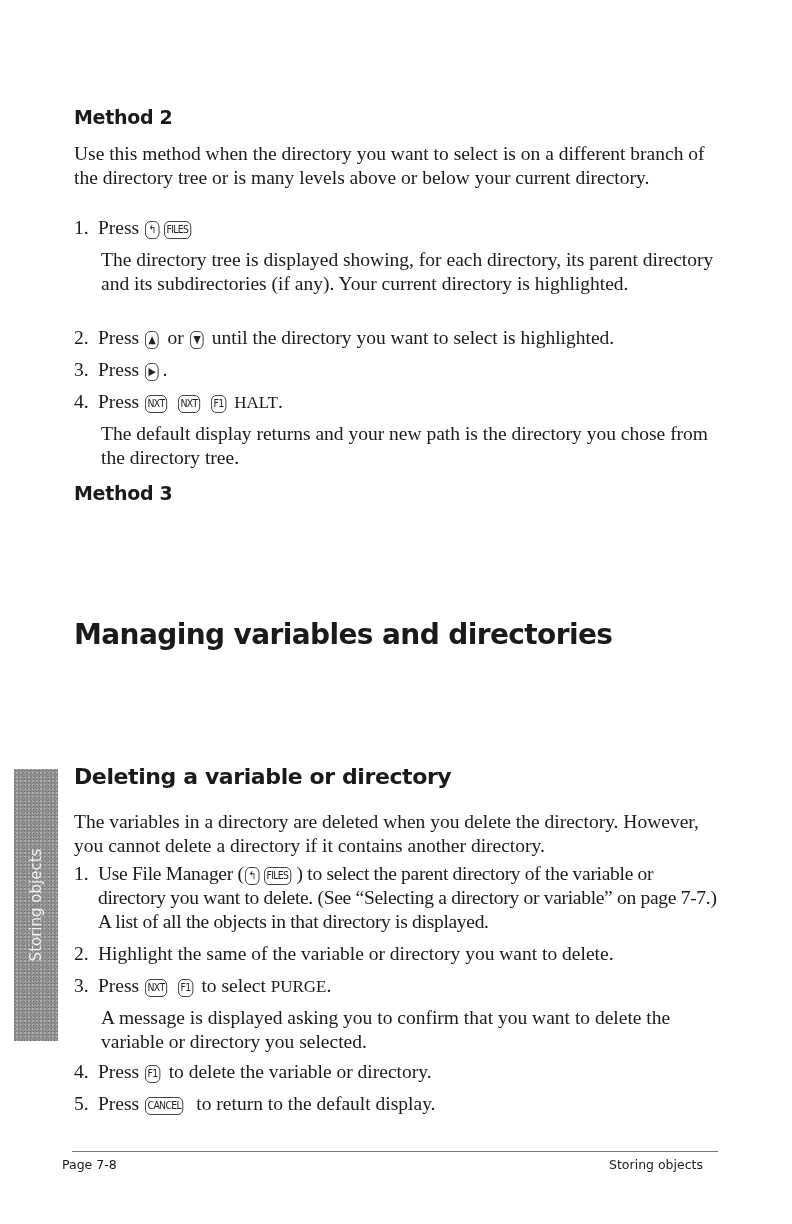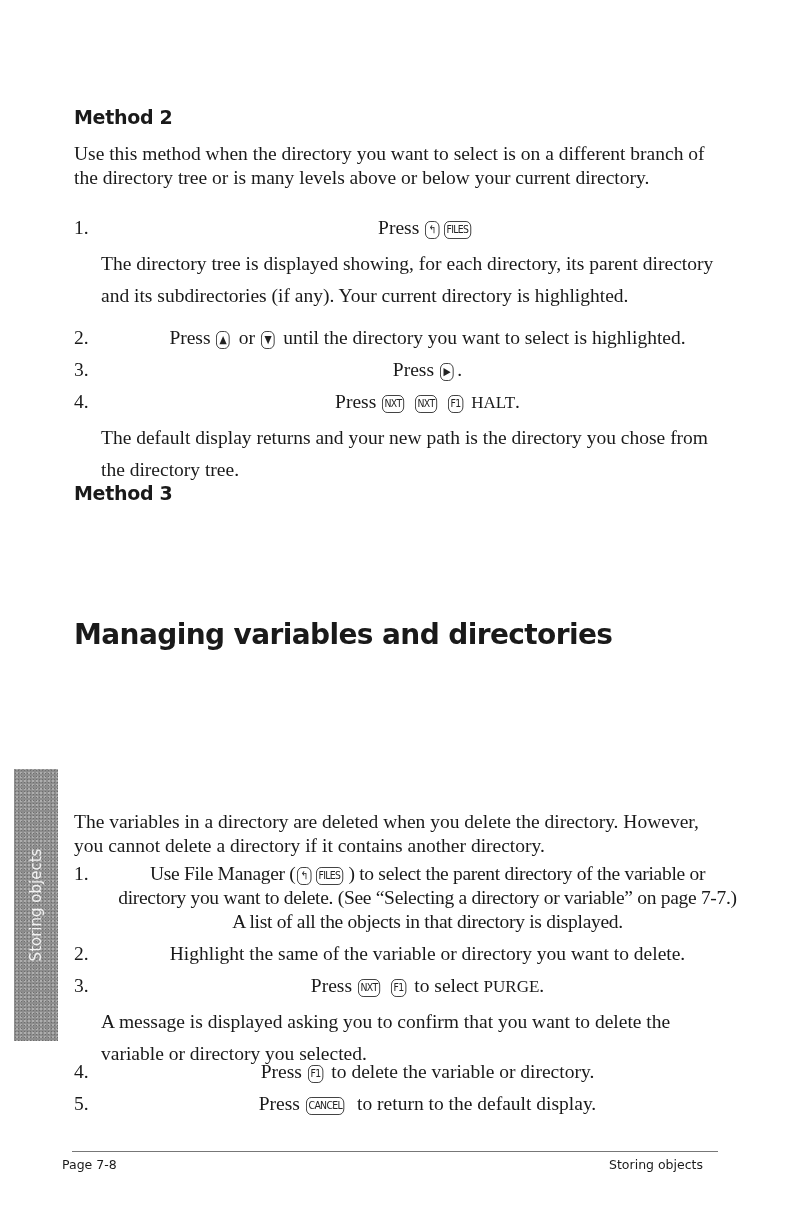--- a/index.html
+++ b/index.html
@@ -4,22 +4,22 @@
 <style>
   html, body { margin: 0; padding: 0; background: #ffffff; }
   body { width: 792px; height: 1224px; position: relative; overflow: hidden; color: #1a1a1a; }
   .page { position: absolute; left: 0; top: 0; width: 779px; height: 1224px; }
   .h3 { position: absolute; left: 74px; font-family: "DejaVu Sans", sans-serif; font-weight: bold; font-size: 19px; letter-spacing: -0.3px; color: #1a1a1a; margin: 0; }
   .h2 { position: absolute; left: 74px; font-family: "DejaVu Sans", sans-serif; font-weight: bold; font-size: 28px; letter-spacing: -0.6px; color: #1a1a1a; margin: 0; }
   .h2b { position: absolute; left: 74px; font-family: "DejaVu Sans", sans-serif; font-weight: bold; font-size: 22px; letter-spacing: -0.4px; color: #1a1a1a; margin: 0; }
   .para { position: absolute; left: 74px; width: 650px; font-family: "Liberation Serif", "DejaVu Serif", serif; font-size: 19.5px; line-height: 24px; color: #1a1a1a; margin: 0; }
   .step { position: absolute; left: 74px; width: 650px; font-family: "Liberation Serif", serif; font-size: 19.5px; line-height: 24px; color: #1a1a1a; }
   .step .num { position: absolute; left: 0; top: 0; }
-  .step .body { position: absolute; left: 41px; width: 625px; text-align: center; }
-  .sub { position: absolute; left: 101px; width: 620px; font-family: "Liberation Serif", serif; font-size: 19.5px; line-height: 32px; color: #1a1a1a; margin: 0; }
+  .step .body { position: absolute; left: 24px; width: 625px; }
+  .sub { position: absolute; left: 101px; width: 620px; font-family: "Liberation Serif", serif; font-size: 19.5px; line-height: 24px; color: #1a1a1a; margin: 0; }
   .key { display: inline-block; border: 1.2px solid #333; border-radius: 6px; font-family: "DejaVu Sans", sans-serif; font-size: 11px; letter-spacing: -0.8px; line-height: 16px; height: 16px; padding: 0 2px; vertical-align: 1px; color: #222; margin: 0 1px; transform: scaleX(0.85); transform-origin: left center; }
   .key.sym { font-size: 11px; padding: 0 3px; letter-spacing: 0; }
   .smallcaps { font-variant: small-caps; font-size: 17px; }
   .sidetab { position: absolute; left: 14px; top: 769px; width: 44px; height: 272px;
     background-color: #8d8d8d;
     background-image: radial-gradient(#6e6e6e 0.8px, transparent 0.9px), radial-gradient(#b0b0b0 0.7px, transparent 0.8px);
     background-size: 3px 3px, 4px 4px; background-position: 0 0, 1px 2px; }
   .sidetab-label { position: absolute; left: 50%; top: 50%; transform: translate(-50%, -50%) rotate(-90deg); white-space: nowrap; font-family: "DejaVu Sans", sans-serif; font-size: 15px; color: #f2f2f2; }
   .footer-rule { position: absolute; left: 72px; top: 1151px; width: 646px; height: 0; border-top: 1px solid #777; }
   .footer-left { position: absolute; left: 62px; top: 1157px; font-family: "DejaVu Sans", sans-serif; font-size: 12.5px; color: #1a1a1a; }
@@ -74,20 +74,21 @@
   <p class="sub" style="top:422px;">The default display returns and your new path is the directory you chose from the directory tree.</p>
 
   <h3 class="h3" style="top:482px;">Method 3</h3>
 
   <h2 class="h2" style="top:618px;">Managing variables and directories</h2>
 
   <div class="sidetab">
     <span class="sidetab-label">Storing objects</span>
   </div>
 
+  <h2 class="h2b" style="top:764px;">Deleting a variable or directory</h2>
   <p class="para" style="top:810px;">The variables in a directory are deleted when you delete the directory. However, you cannot delete a directory if it contains another directory.</p>
 
   <div class="step" style="top:862px;">
     <span class="num">1.</span>
     <span class="body" style="letter-spacing:-0.3px;">
       <span>Use File Manager (</span><span class="key sym">↰</span><span class="key">FILES</span><span>) to select the parent directory of the variable or directory you want to delete. (See “Selecting a directory or variable” on page 7-7.) A list of all the objects in that directory is displayed.</span>
     </span>
   </div>
 
   <div class="step" style="top:942px;">

